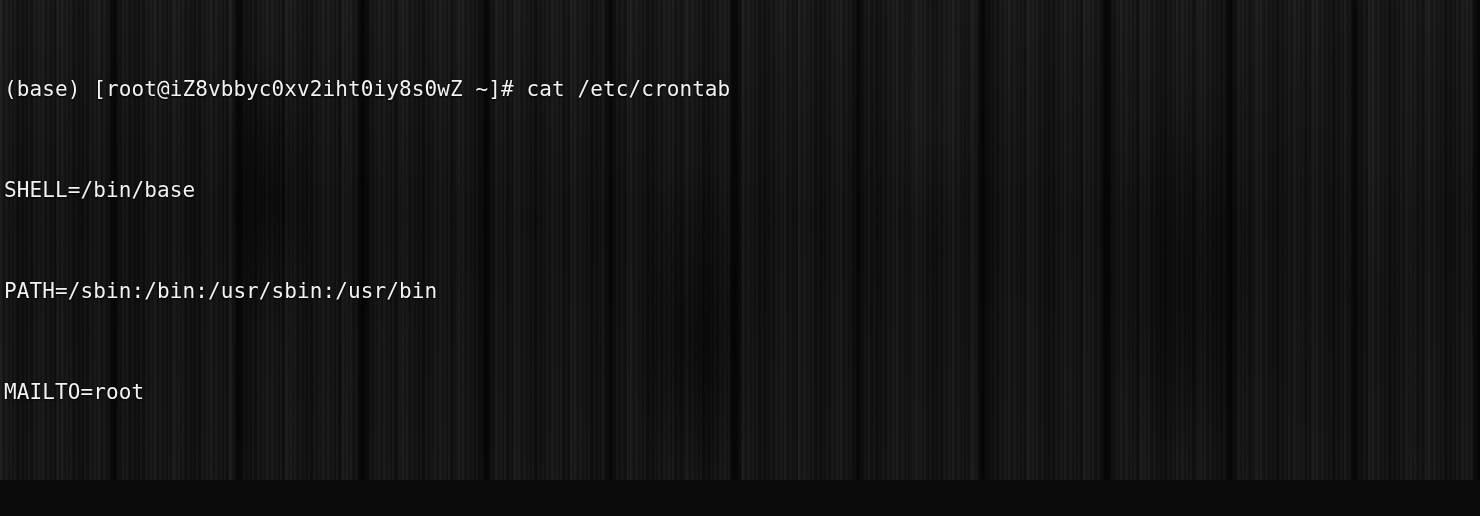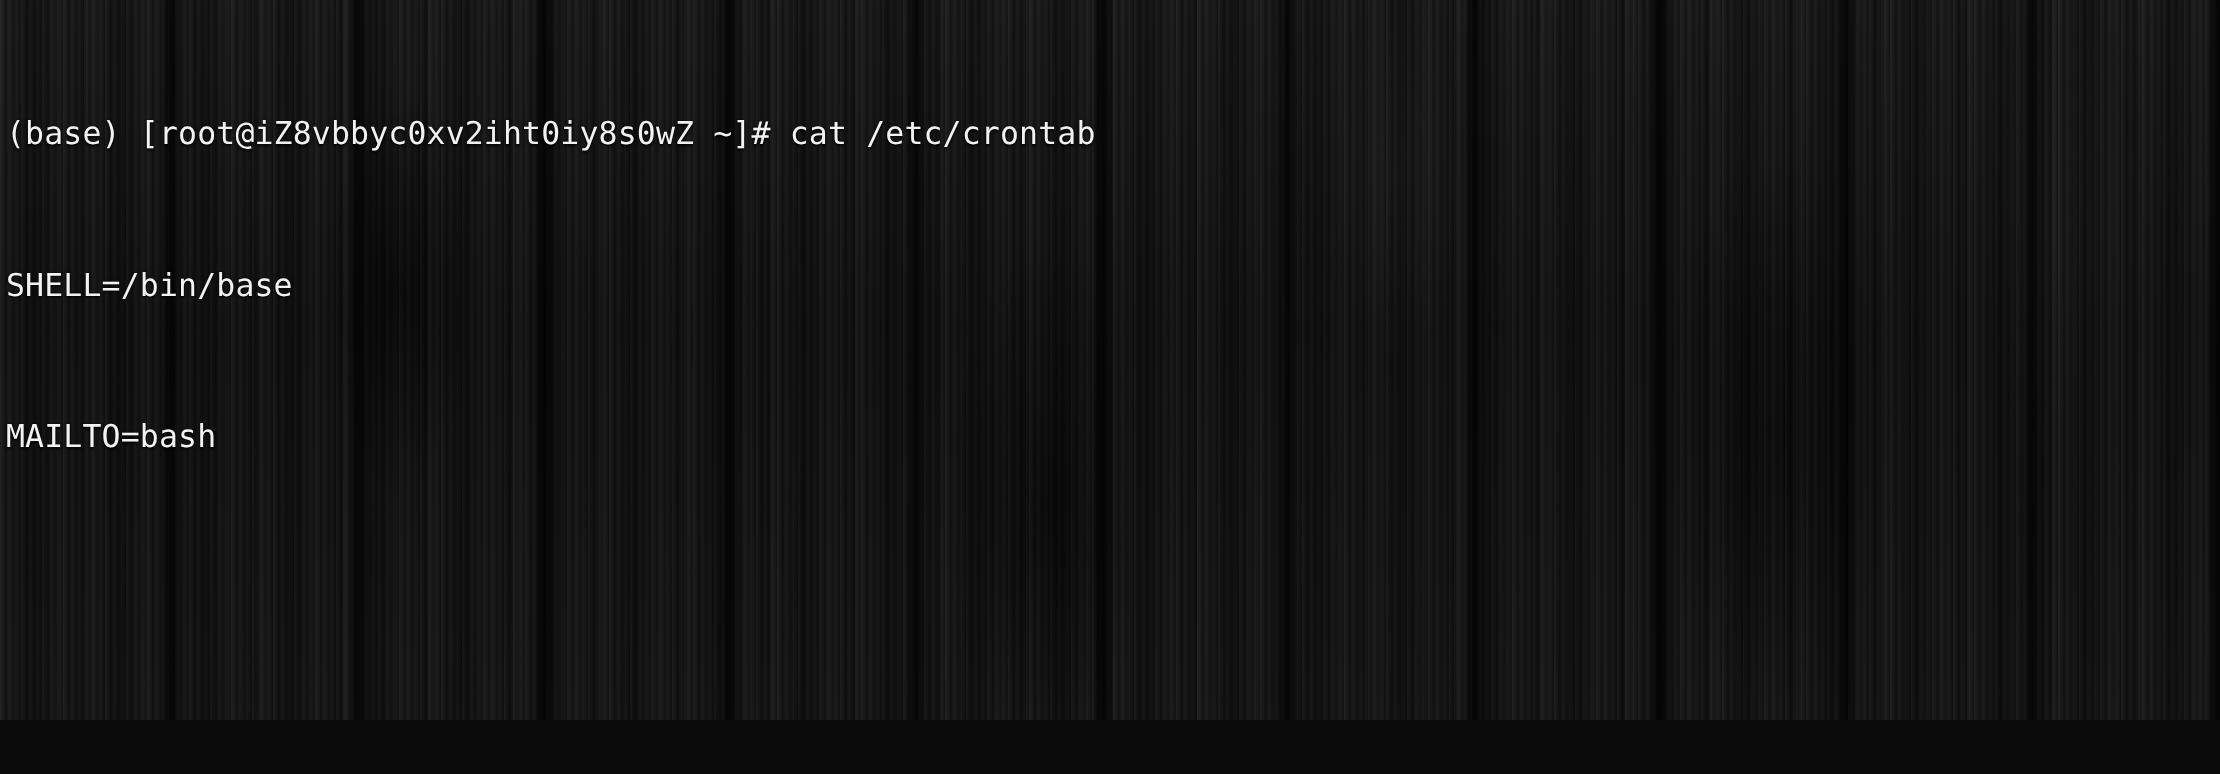--- a/index.html
+++ b/index.html
@@ -70,21 +70,22 @@
 
   .blank { color: transparent; }
 </style>
 </head>
 <body>
 
 <div id="terminal">
   <div id="screen-text">
     <span class="line">(base) [root@iZ8vbbyc0xv2iht0iy8s0wZ ~]# cat /etc/crontab</span>
     <span class="line">SHELL=/bin/base</span>
-    <span class="line">MAILTO=bash</span>
+    <span class="line">PATH=/sbin:/bin:/usr/sbin:/usr/bin</span>
+    <span class="line">MAILTO=root</span>
     <span class="line blank"></span>
     
     
     
     
     
     
     
     
     

